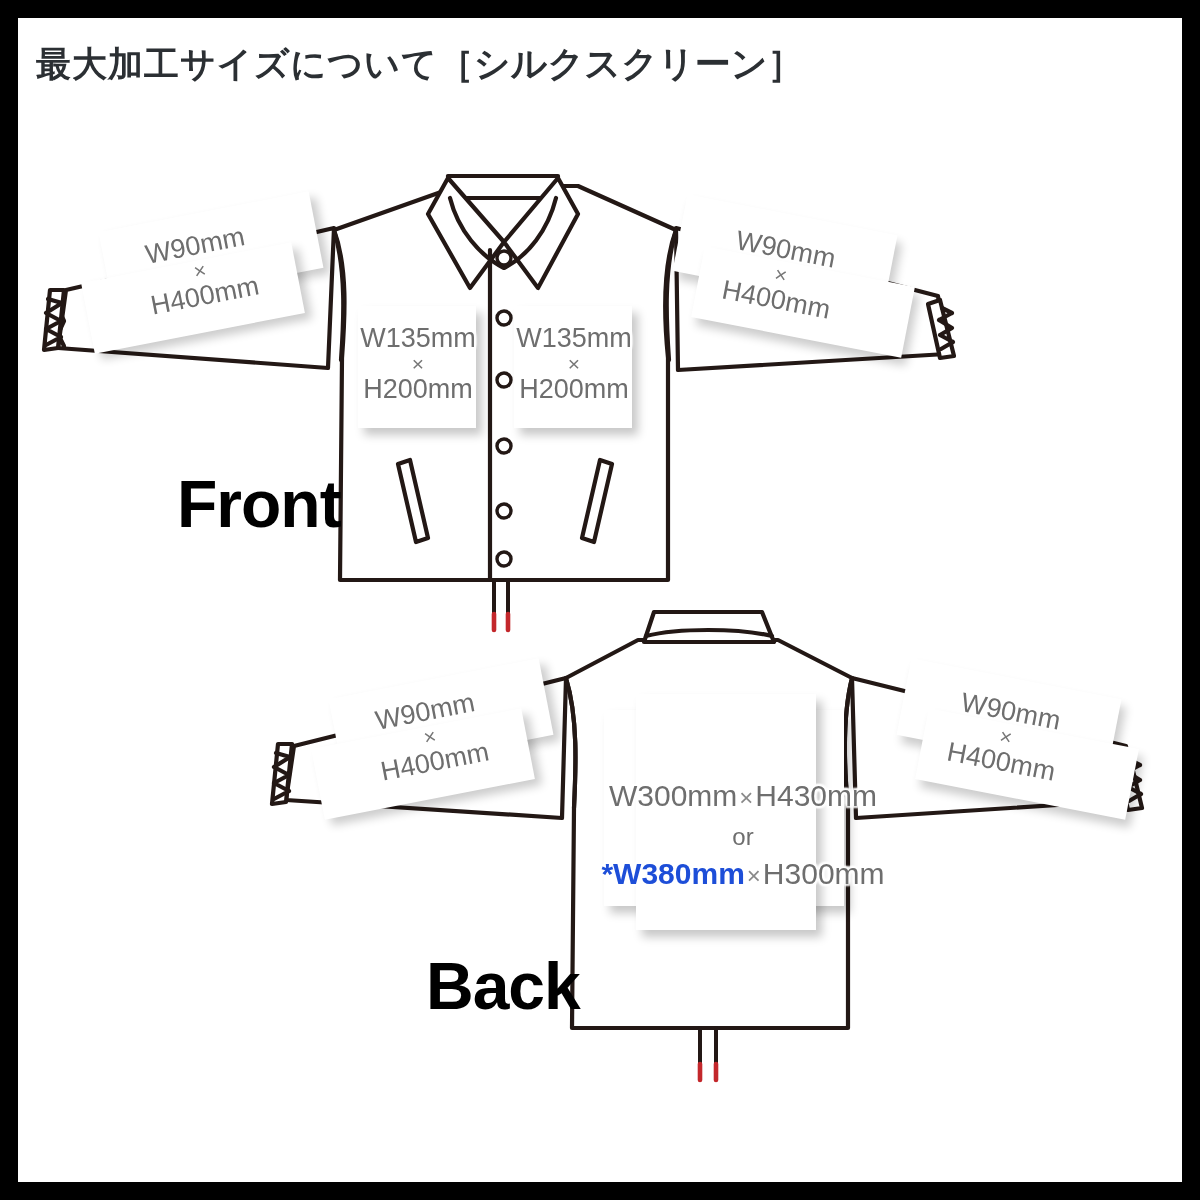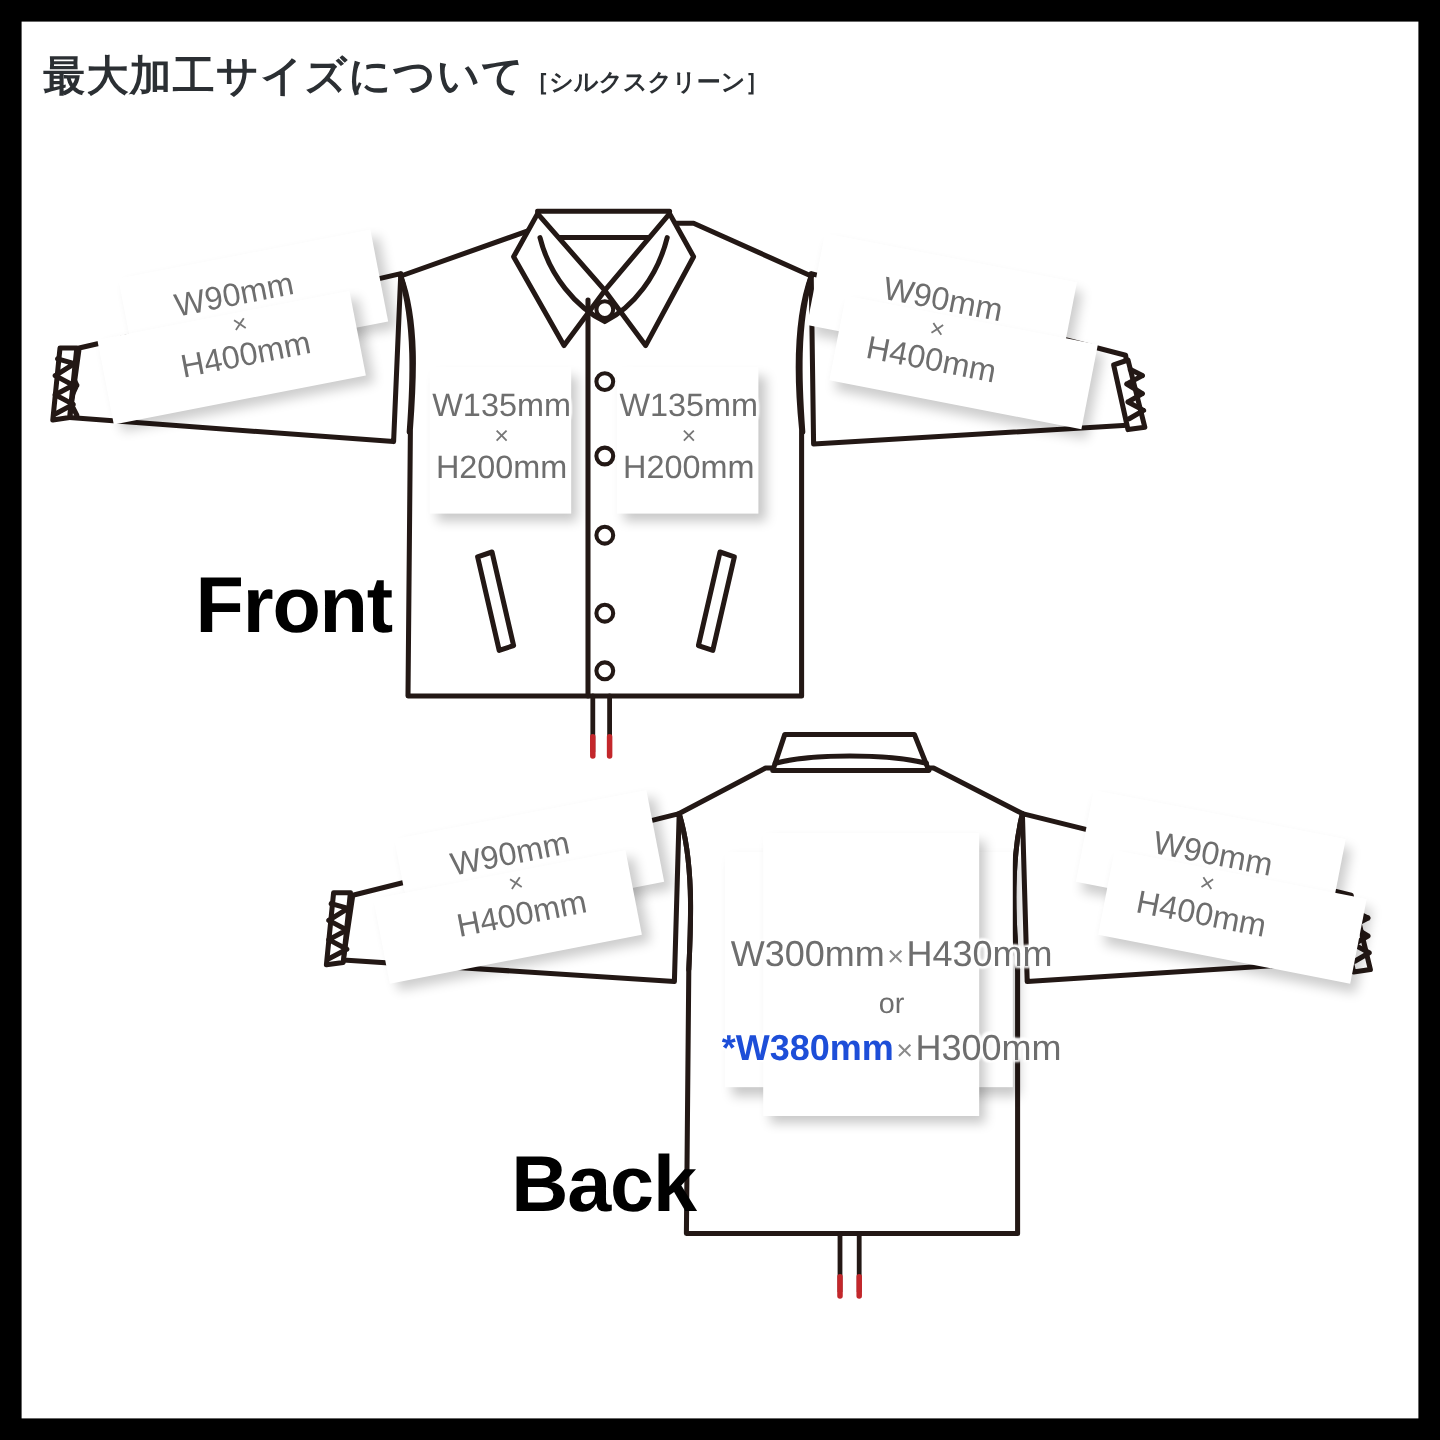--- a/index.html
+++ b/index.html
@@ -28,21 +28,21 @@
     position: absolute;
     left: 18px; top: 22px;
     color: #2b2f33;
     font-size: 35px;
     font-weight: 700;
     letter-spacing: 1px;
     white-space: nowrap;
     font-family: "DejaVu Sans", "Liberation Sans", sans-serif;
   }
   #title .sub {
-    font-size: 20px;
+    font-size: 36px;
     font-weight: 700;
     letter-spacing: 0px;
   }
 
   
   .garment-svg {
     position: absolute;
     left: 0; top: 0;
     width: 1164px; height: 1164px;
     pointer-events: none;
@@ -50,21 +50,21 @@
 
   
   .bigword {
     position: absolute;
     color: #000;
     font-size: 66px;
     font-weight: 700;
     letter-spacing: -1px;
     font-family: "Liberation Sans", "DejaVu Sans", sans-serif;
   }
-  #word-front { left: 145px; top: 448px; }
+  #word-front { left: 159px; top: 448px; }
   #word-back  { left: 408px; top: 930px; }
 
   
   .card {
     position: absolute;
     background: #ffffff;
     box-shadow: 6px 7px 9px rgba(0,0,0,0.22);
   }
 
   

